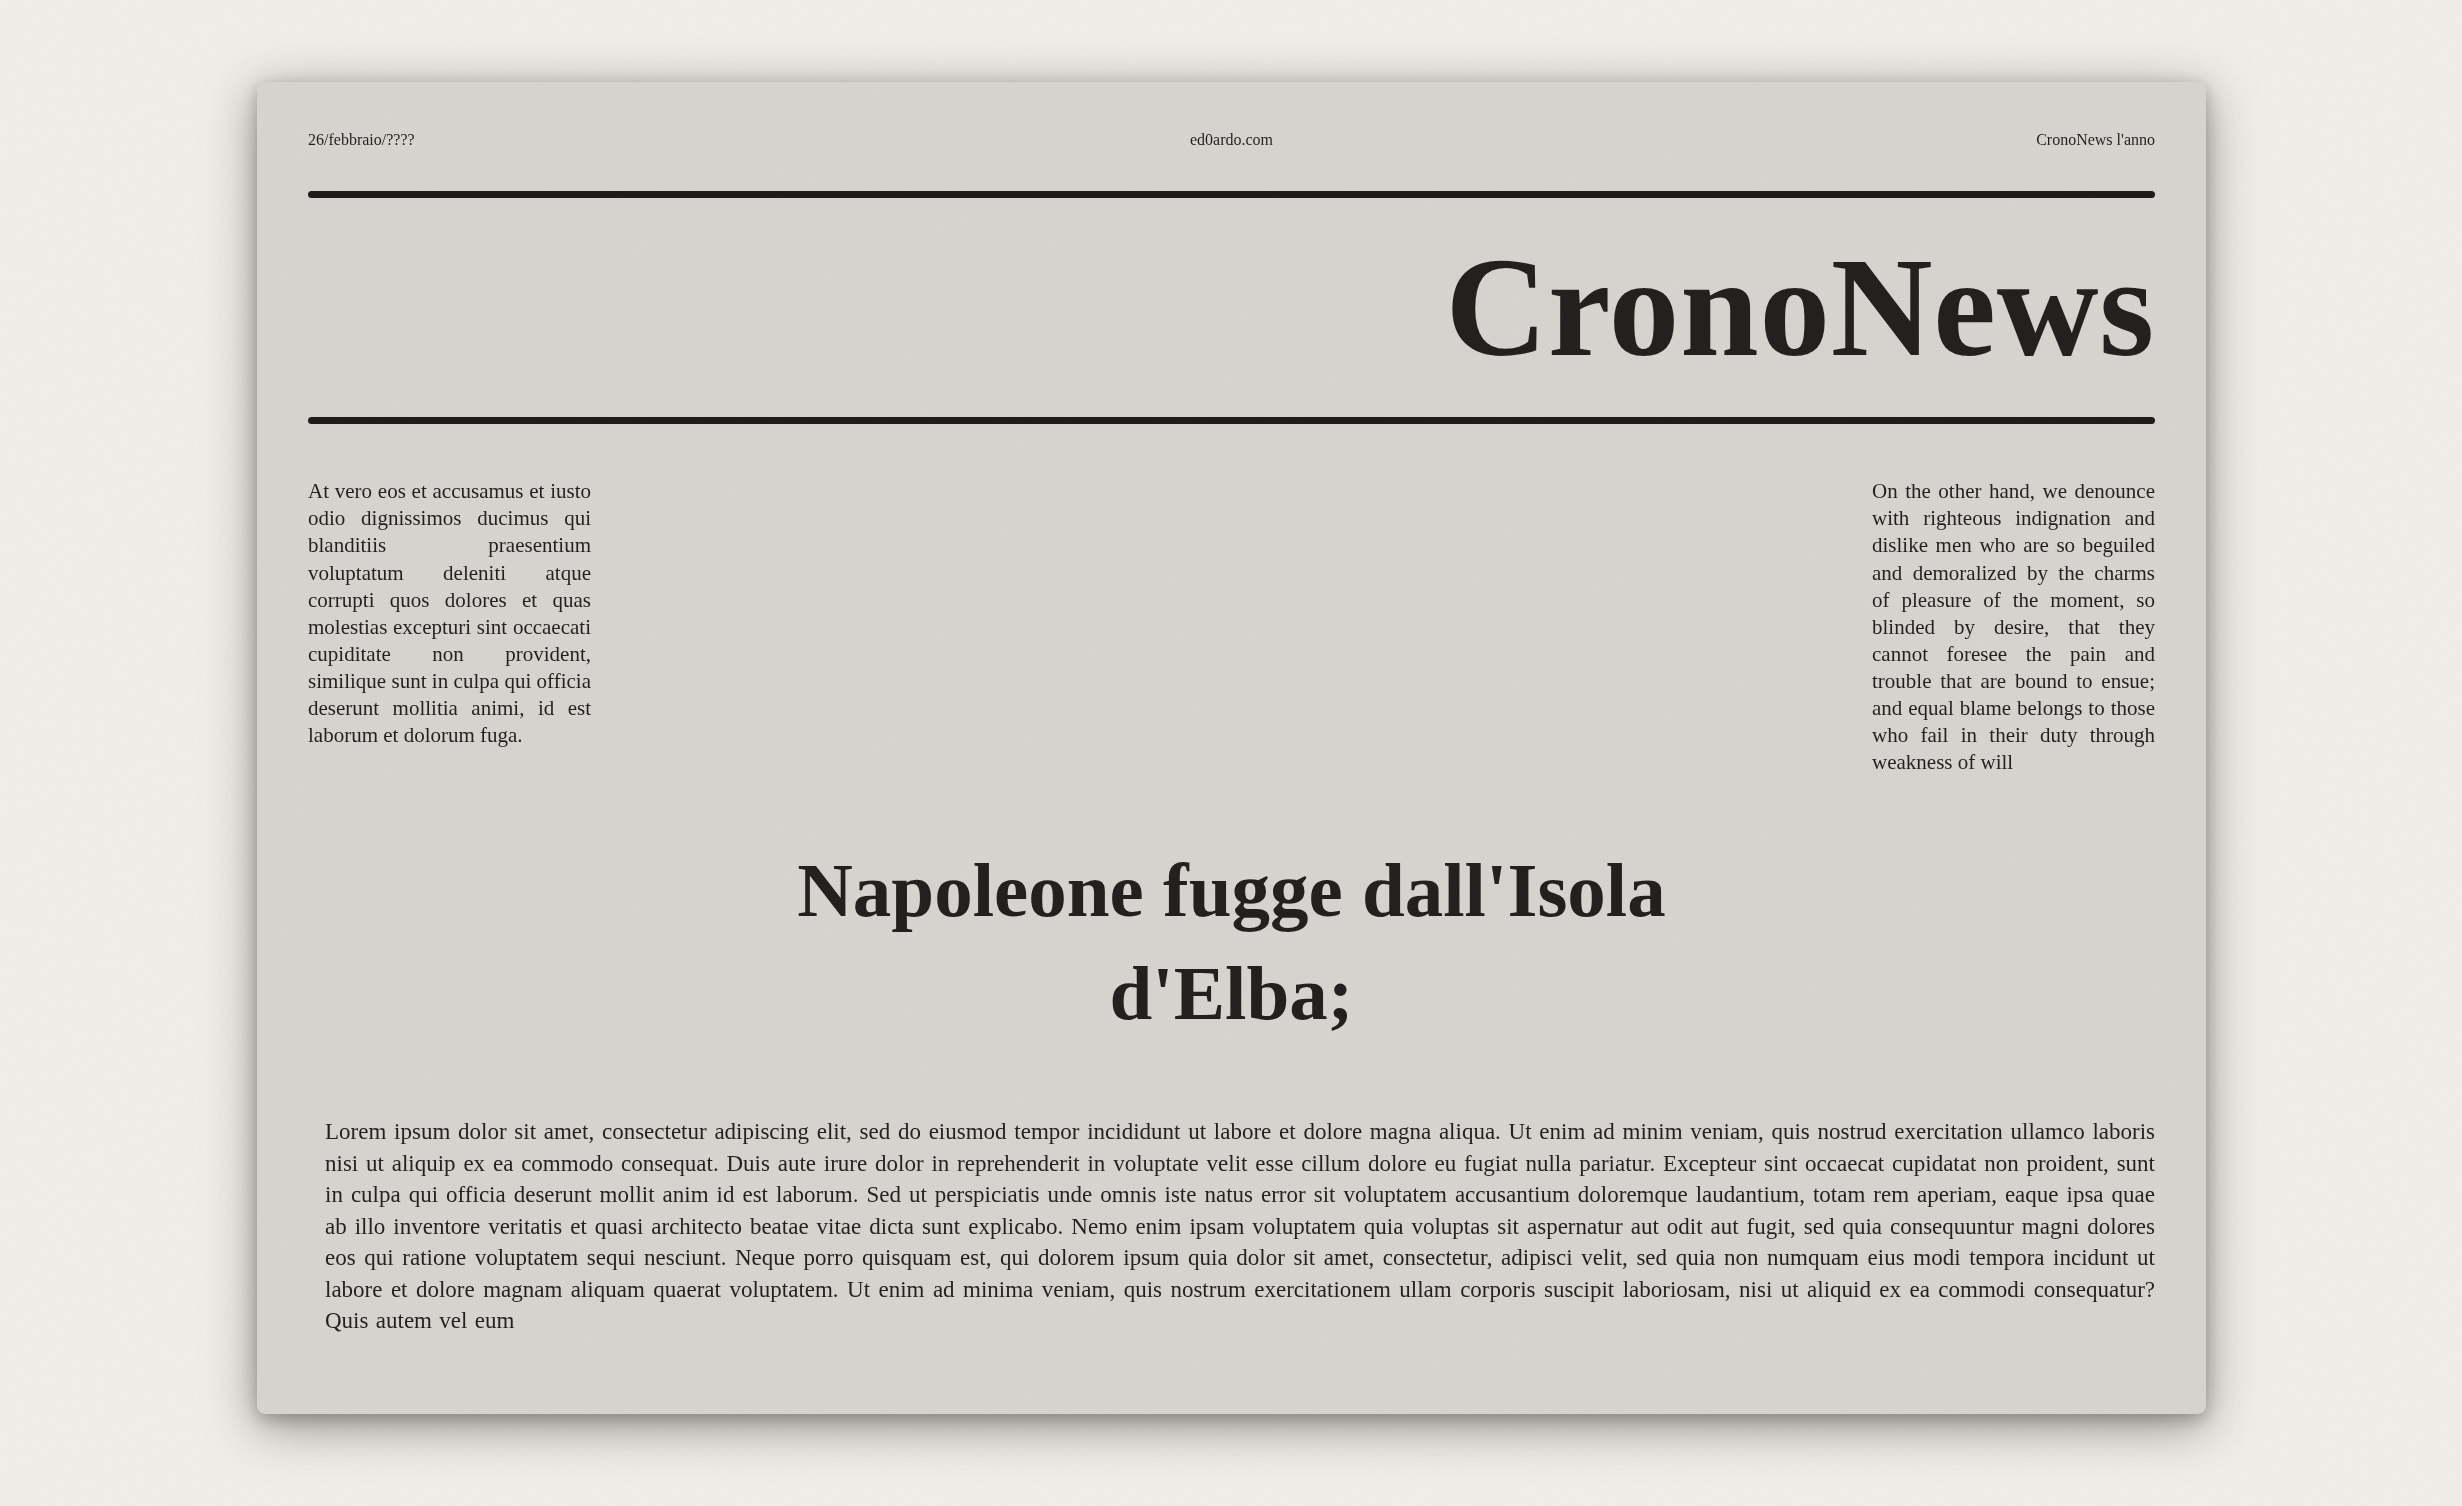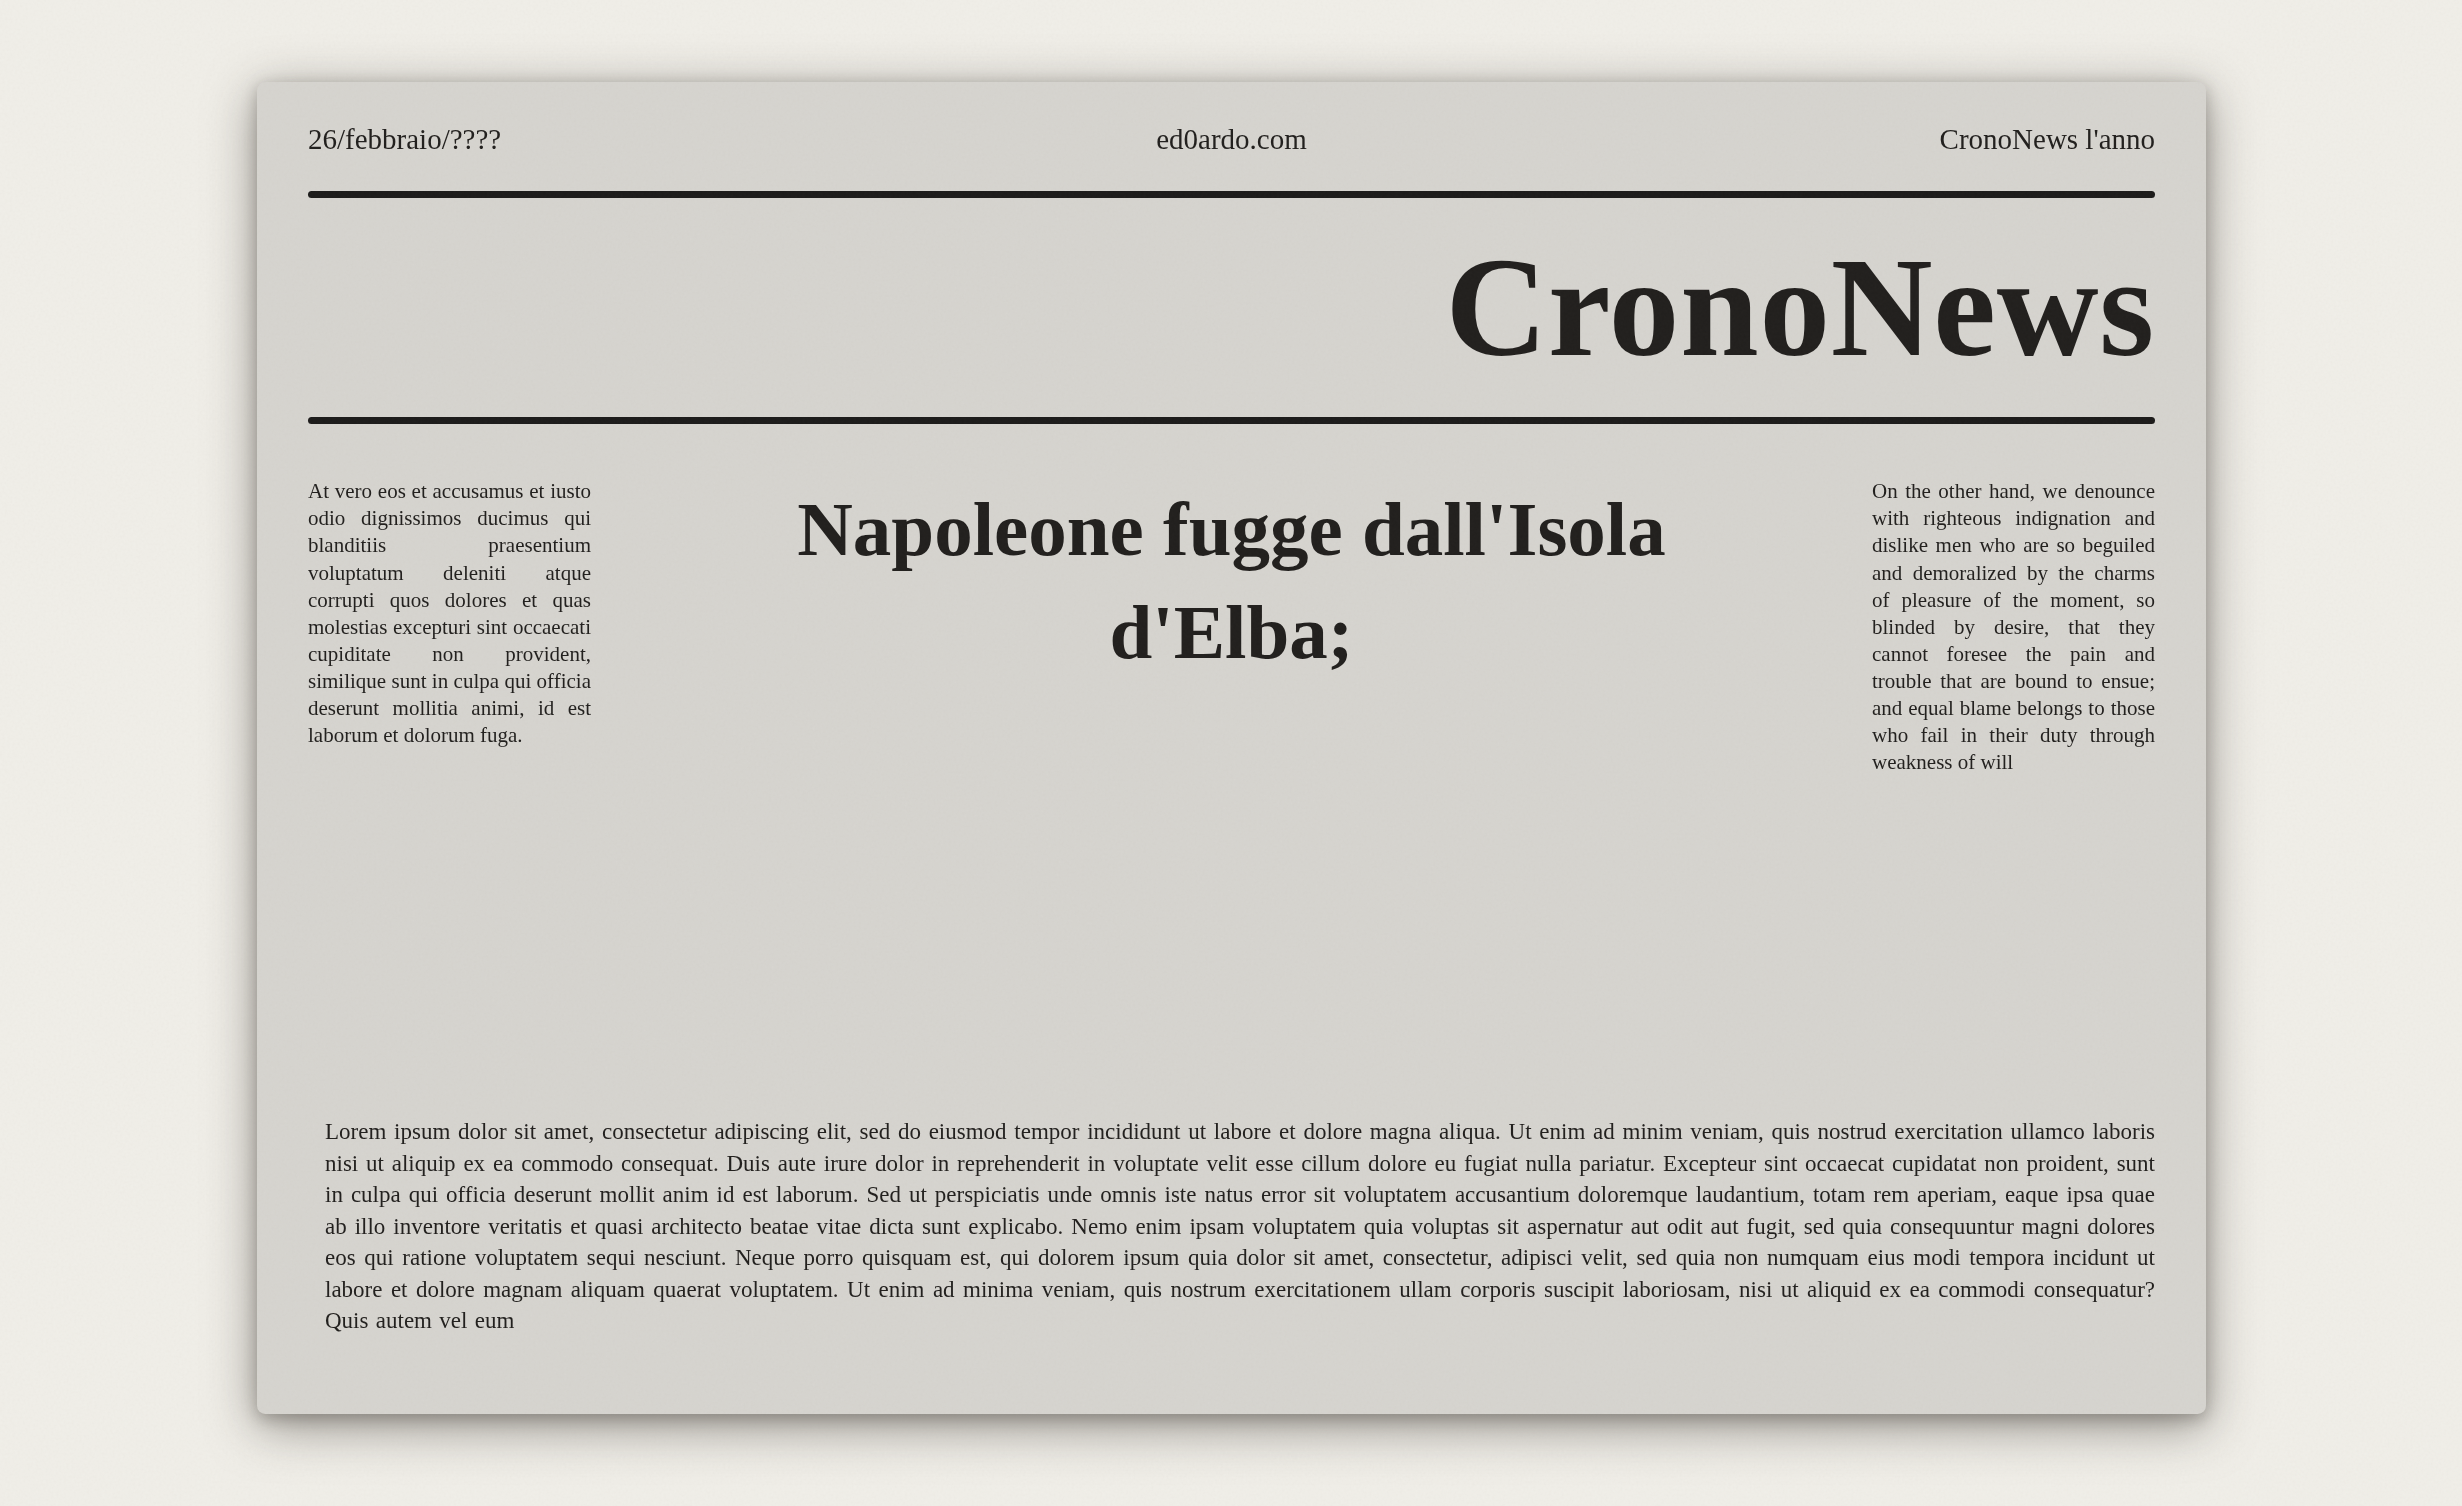--- a/index.html
+++ b/index.html
@@ -23,21 +23,21 @@
     width:1949px;height:1332px;
     background:var(--paper);
     border-radius:8.2px;
     padding:0 51px;
     box-shadow:0 11.5px 49px rgba(55,50,44,.50), 0 4.1px 14.8px rgba(55,50,44,.28);
   }
   .topbar{
     display:flex;
     align-items:baseline;
     padding-top:43px;
-    font-size:29px;
+    font-size:16px;
     line-height:29.5px;
   }
   .tb-left{flex:1;text-align:left;}
   .tb-center{flex:1;text-align:center;}
   .tb-right{flex:1;text-align:right;}
   .rule{
     height:7.4px;
     background:var(--rule);
     border-radius:4.9px;
   }
@@ -61,21 +61,21 @@
     width:283px;
     flex:0 0 283px;
     font-size:21px;
     line-height:1.29;
     text-align:justify;
     text-justify:inter-word;
   }
   .center-col{
     flex:1 1 auto;
     display:flex;
-    align-items:flex-start;
+    align-items:flex-end;
     justify-content:center;
     padding:0 66px;
   }
   .headline{
     font-size:77px;
     font-weight:700;
     line-height:1.33;
     text-align:center;
     max-width:1051px;
     color:var(--ink);

